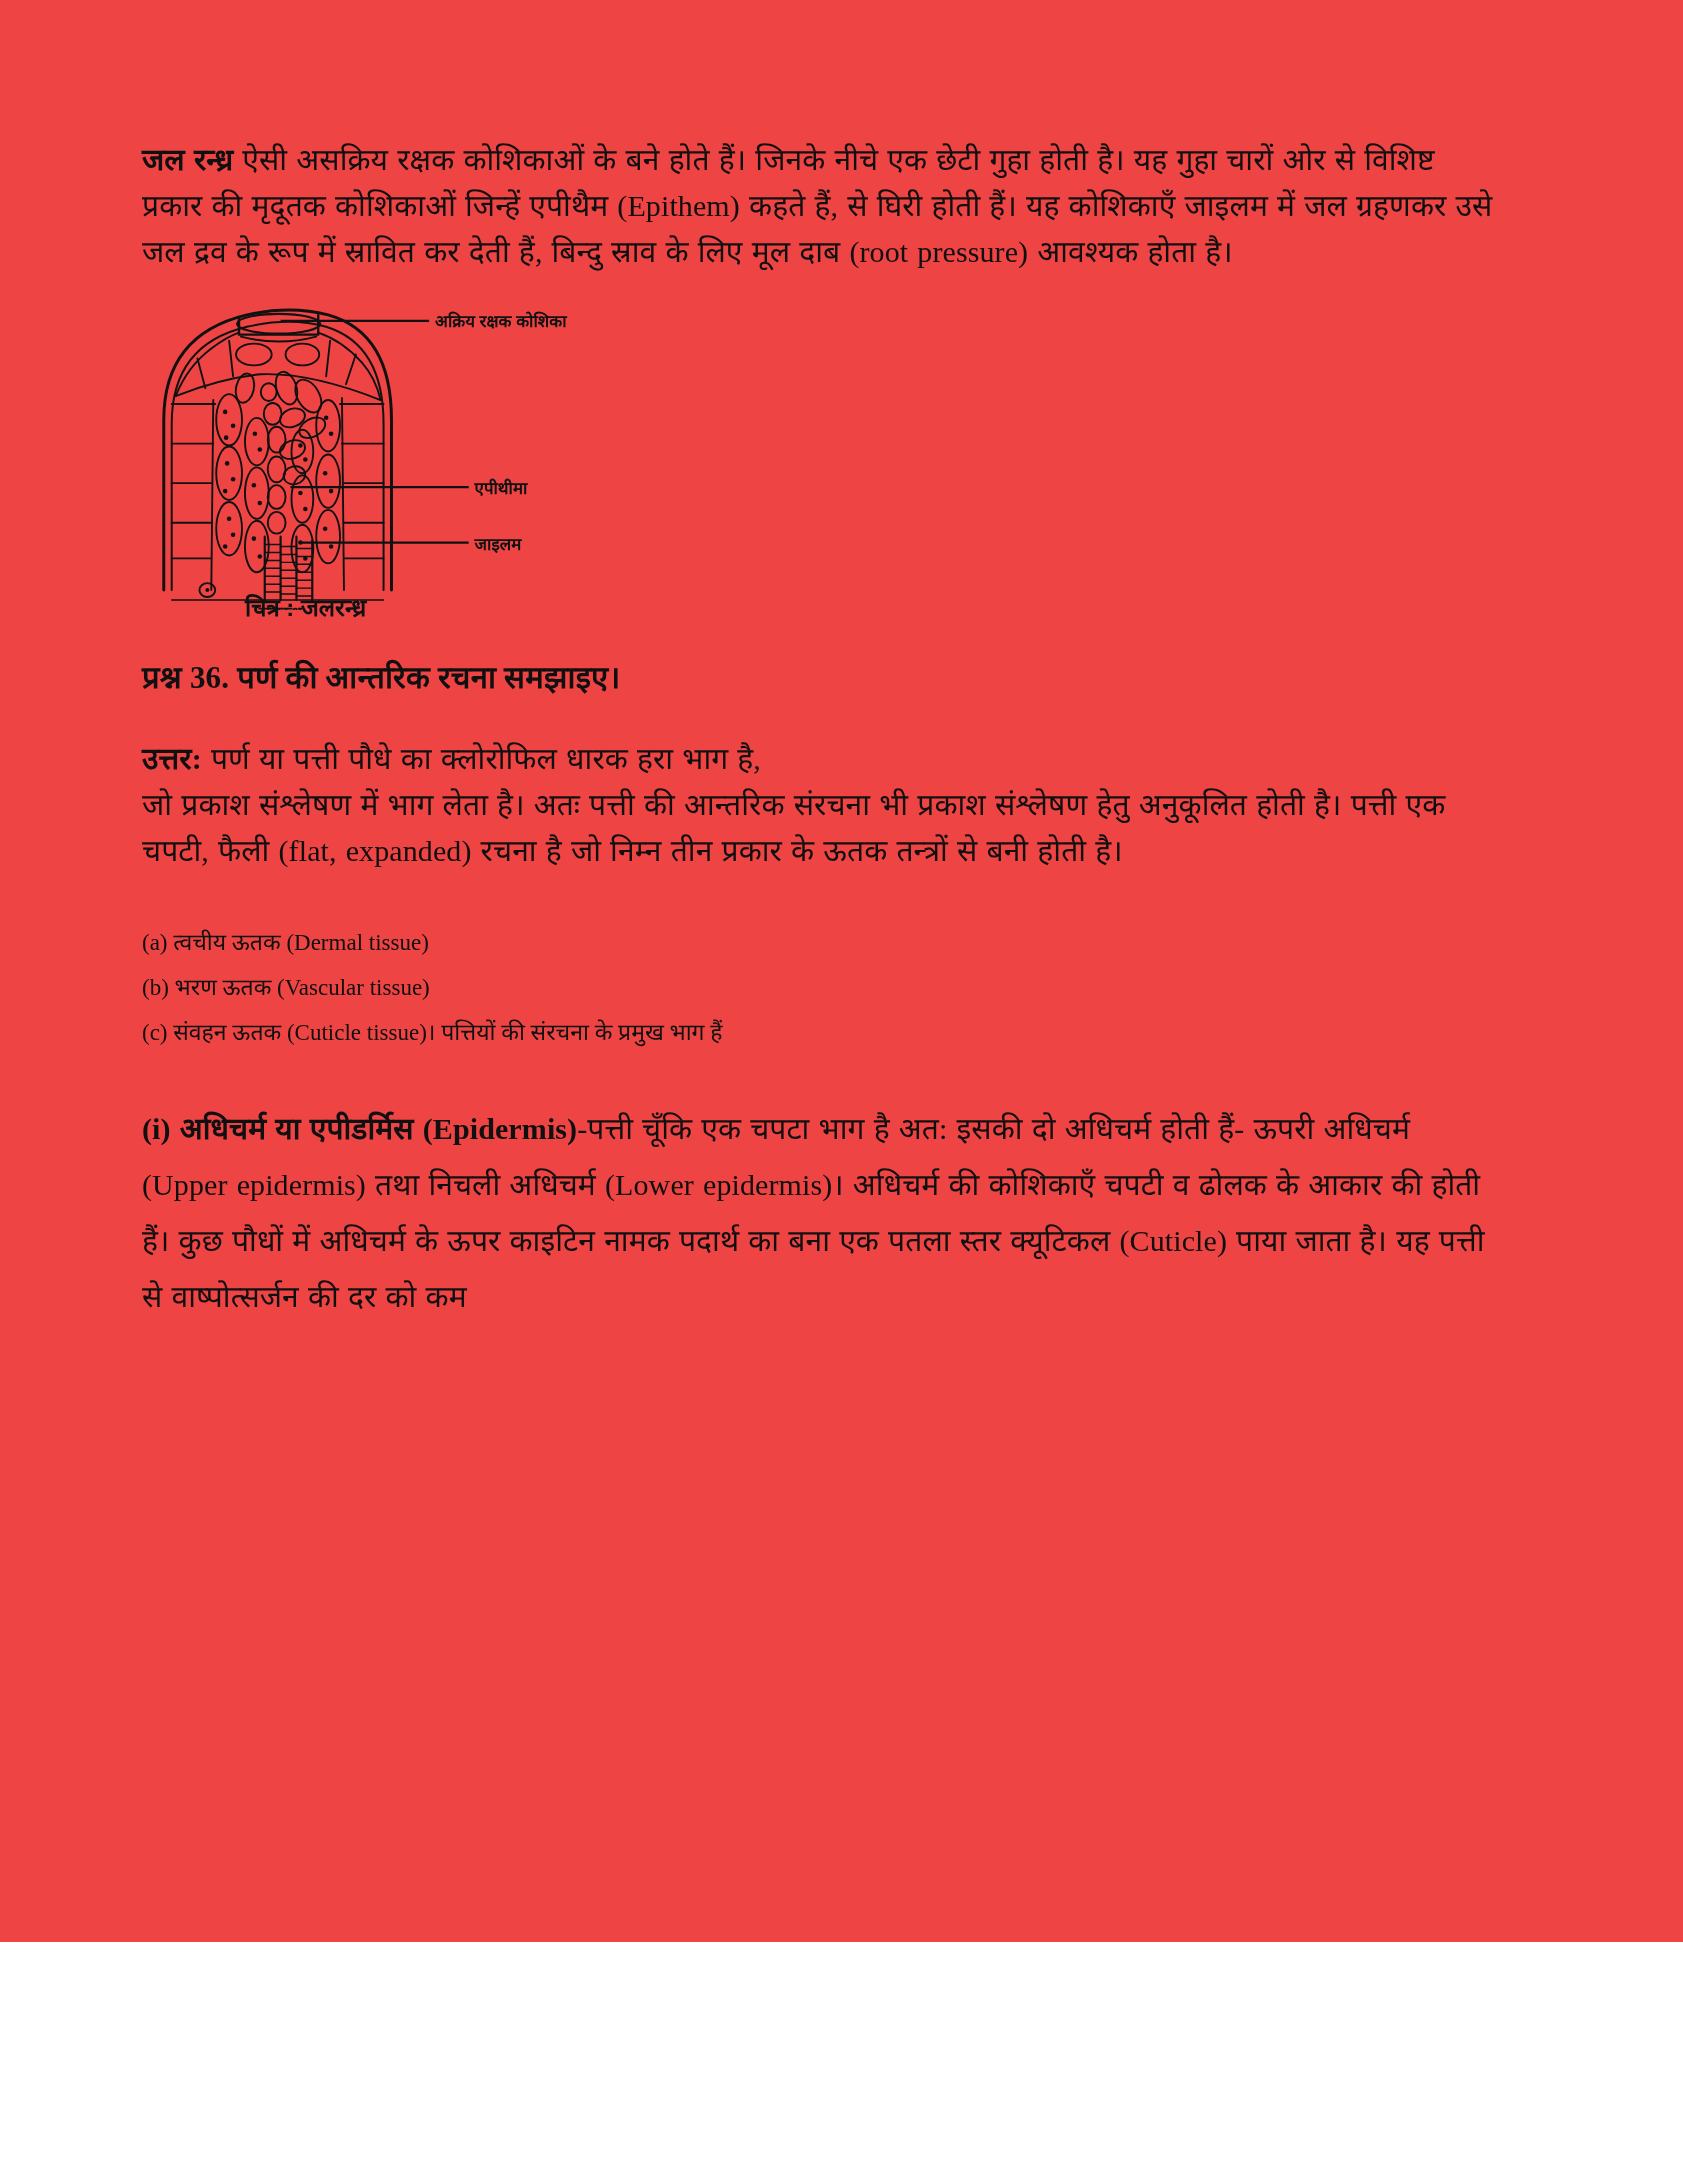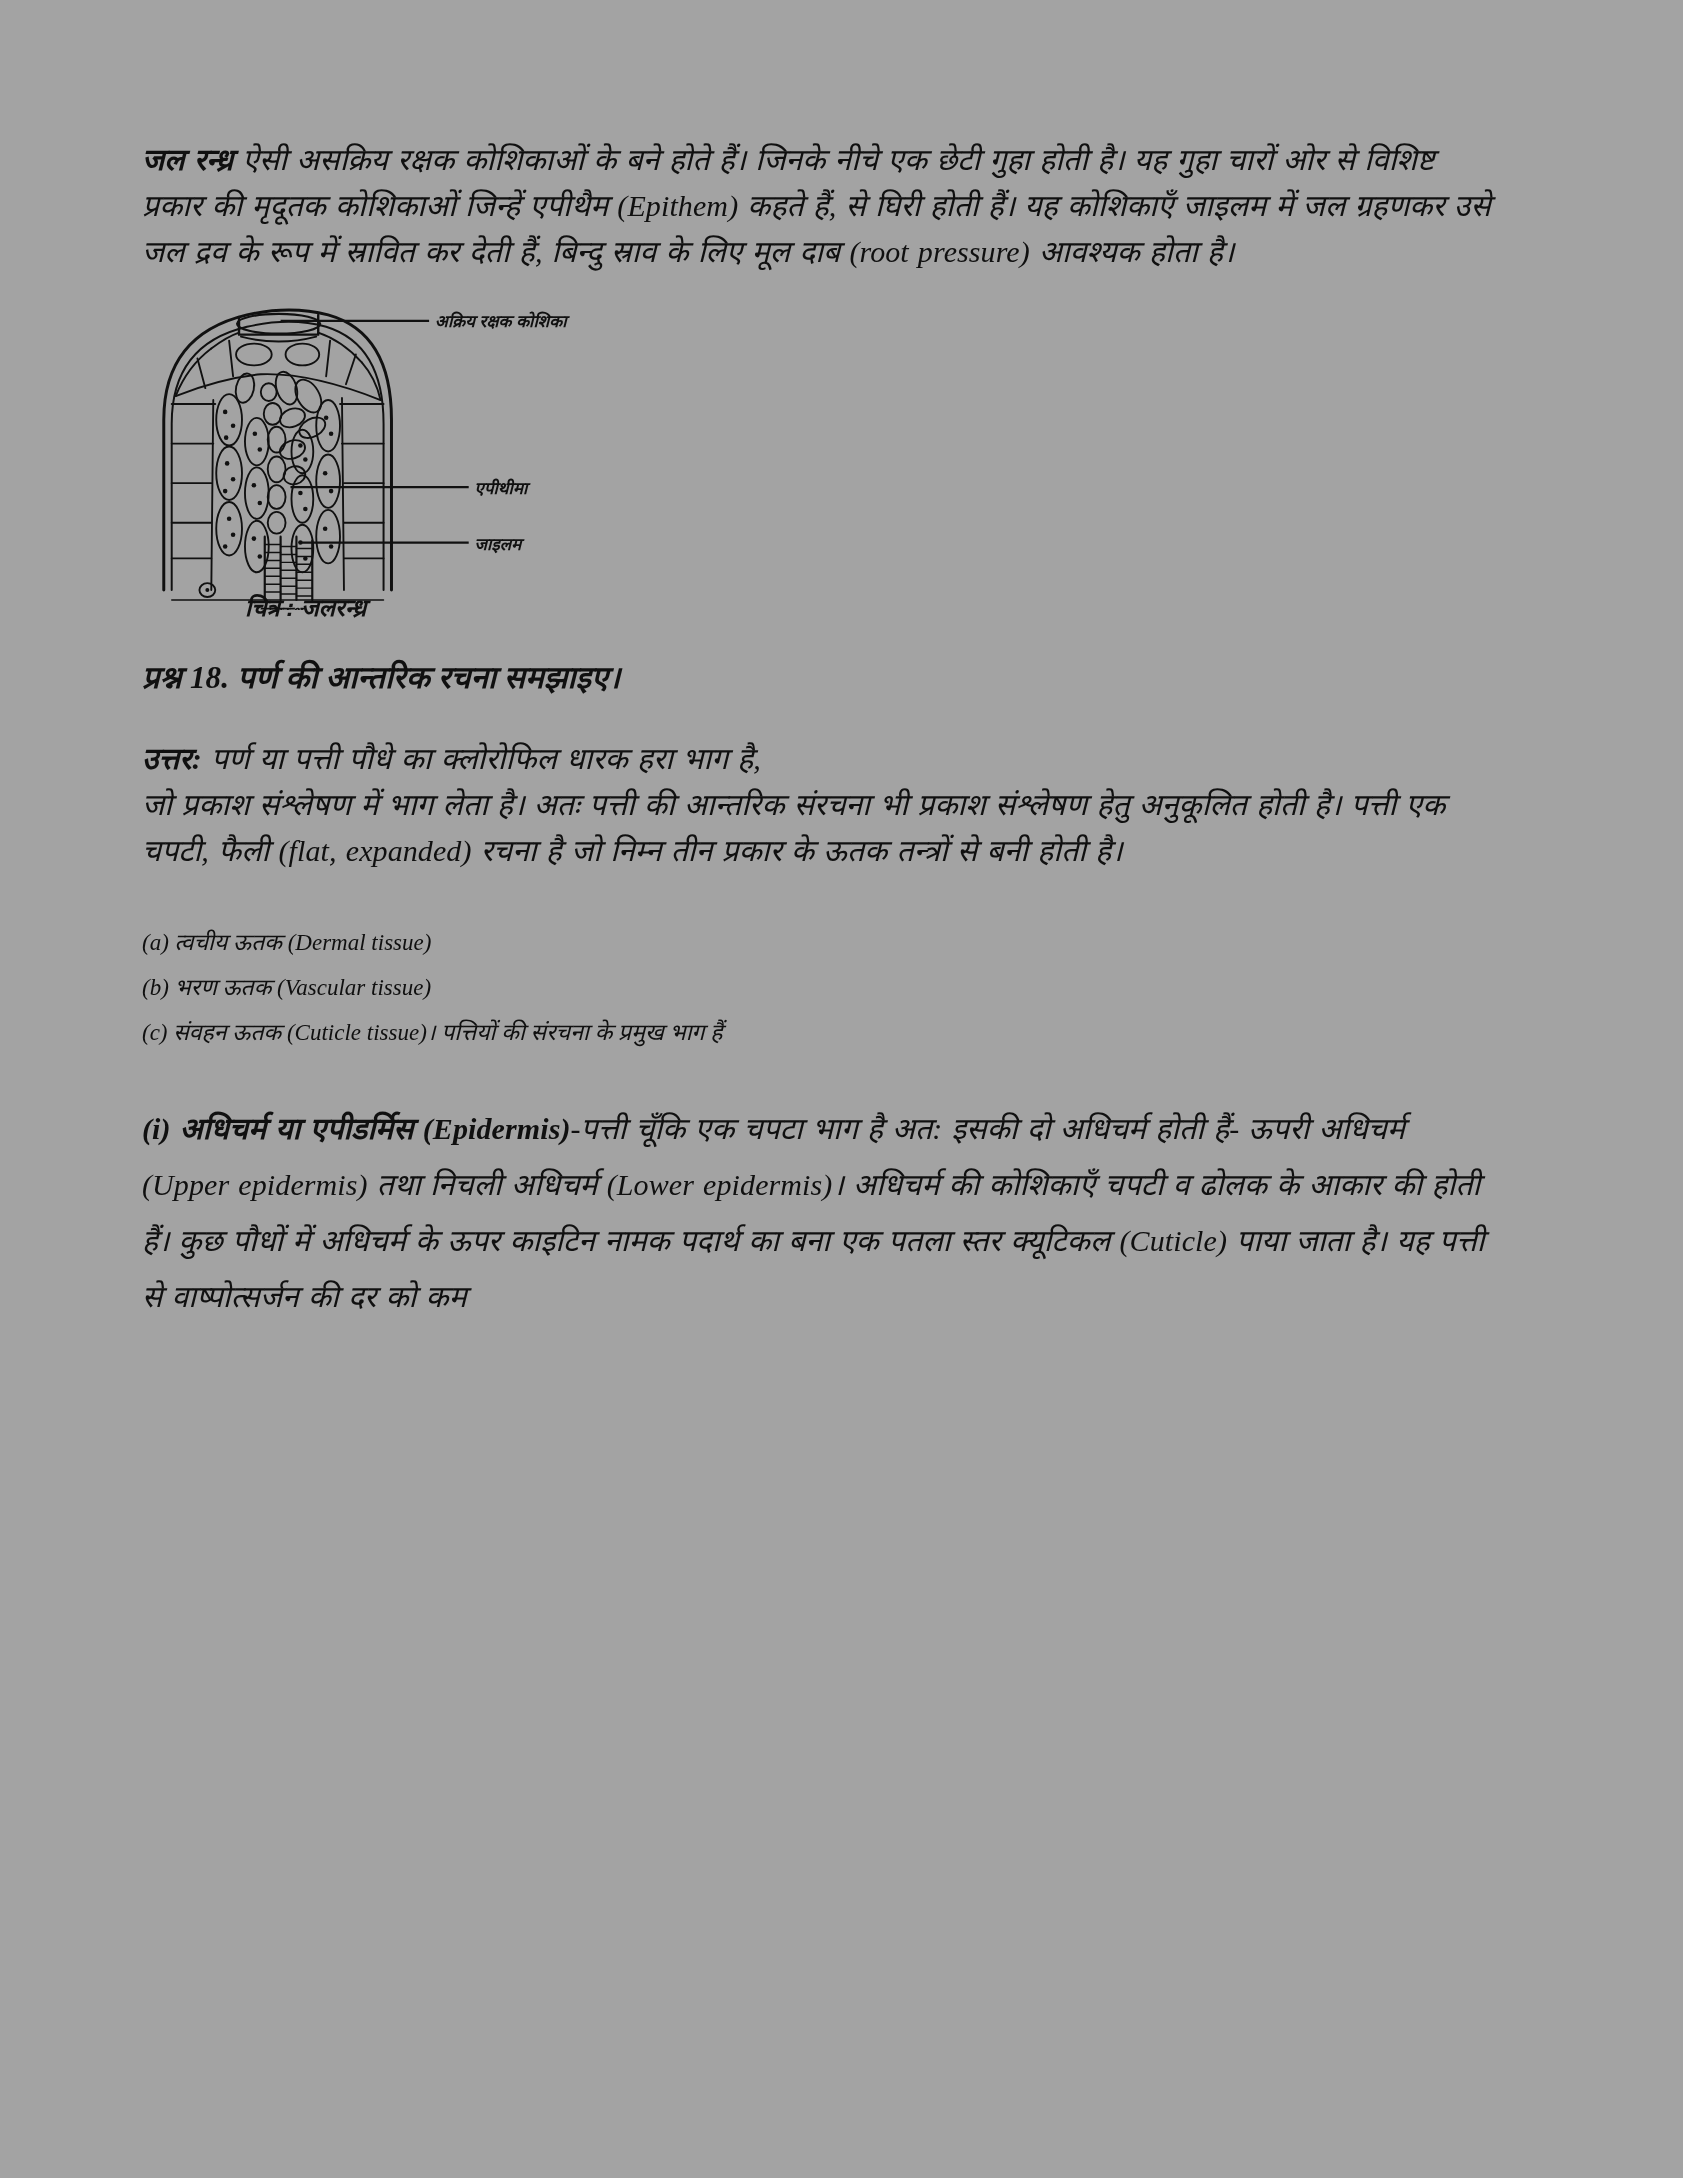--- a/index.html
+++ b/index.html
@@ -8,25 +8,24 @@
     padding: 0;
     background: #ffffff;
   }
   body {
     font-family: "Liberation Serif", "DejaVu Serif", serif;
     color: #101010;
   }
   .page {
     position: relative;
     width: 1683px;
-    height: 2178px;
-    background: #a3a3a3;
+    height: 1942px;
+    background: #ef4444;
     overflow: hidden;
     box-sizing: border-box;
-    font-style: italic;
   }
   .content {
     position: absolute;
     left: 142px;
     top: 137px;
     width: 1356px;
   }
   .para {
     font-size: 30px;
     line-height: 46px;
@@ -194,21 +193,21 @@
         <text x="336" y="203" font-family="'Liberation Sans', sans-serif" font-size="17" font-weight="bold" fill="#111111">एपीथीमा</text>
         <text x="336" y="259" font-family="'Liberation Sans', sans-serif" font-size="17" font-weight="bold" fill="#111111">जाइलम</text>
         <text x="118" y="328" font-family="'Liberation Sans', sans-serif" font-size="16" font-weight="bold" fill="#111111">जलरन्ध्र</text>
       </svg>
 
       <div style="position:absolute; left:87px; top:297px; font-family:'Liberation Sans', sans-serif; font-size:24px; font-weight:bold; color:#111;margin-left:16px;">चित्र : जलरन्ध्र</div>
     </div>
 
     <div class="spacer-lg"></div>
 
-    <div class="q-head">प्रश्न 18. पर्ण की आन्तरिक रचना समझाइए।</div>
+    <div class="q-head">प्रश्न 36. पर्ण की आन्तरिक रचना समझाइए।</div>
 
     <div class="spacer-md"></div>
 
     <div class="para">
       <span class="ans-lead">उत्तर:</span><span> पर्ण या पत्ती पौधे का क्लोरोफिल धारक हरा भाग है,</span><br>
       <span>जो प्रकाश संश्लेषण में भाग लेता है। अतः पत्ती की आन्तरिक संरचना भी प्रकाश संश्लेषण हेतु अनुकूलित</span>
       <span>होती है। पत्ती एक चपटी, फैली (flat, expanded) रचना है जो निम्न तीन प्रकार के ऊतक तन्त्रों से बनी</span>
       <span>होती है।</span>
     </div>
 

